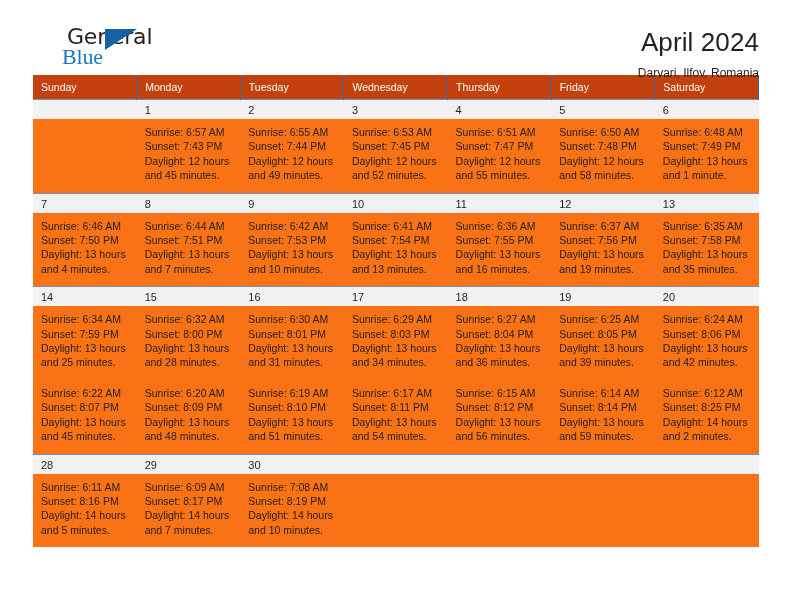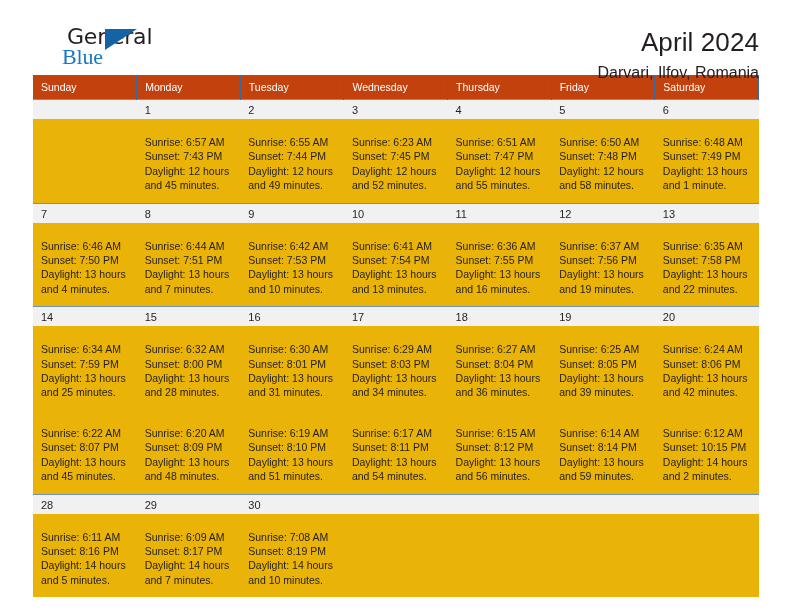--- a/index.html
+++ b/index.html
@@ -69,21 +69,21 @@
     margin-left: 12px;
   }
   .cal-title {
     font-size: 26px;
     font-weight: 400;
     color: #231f20;
     letter-spacing: 0.1px;
     line-height: 30px;
   }
   .cal-subtitle {
-    font-size: 16px;
+    font-size: 12px;
     font-weight: 400;
     color: #231f20;
     margin-top: 8px;
     line-height: 16px;
   }
 
   
   .calendar {
     width: 726px;
     border-collapse: collapse;
@@ -103,23 +103,23 @@
     background: #f1f1f1;
     border-top: 1px solid #6f93bd;
     font-size: 11px;
     color: #231f20;
     padding: 4px 0 3px 8px;
     height: 18px;
     vertical-align: top;
   }
   .daynum-row td.empty { background: #f1f1f1; }
   .info-row td {
-    background: #eab308;
+    background: #f97316;
     vertical-align: top;
-    padding: 16px 6px 10px 8px;
+    padding: 6px 6px 10px 8px;
     height: 70px;
   }
   .info-line {
     font-size: 10.5px;
     line-height: 14.4px;
     color: #231f20;
     white-space: nowrap;
   }
   .daylight-line { white-space: normal; }
 </style>
@@ -173,21 +173,21 @@
             <div class="info-line daylight-line">Daylight: 12 hours</div>
             <div class="info-line daylight-line">and 45 minutes.</div>
           </td>
           <td>
             <div class="info-line">Sunrise: 6:55 AM</div>
             <div class="info-line">Sunset: 7:44 PM</div>
             <div class="info-line daylight-line">Daylight: 12 hours</div>
             <div class="info-line daylight-line">and 49 minutes.</div>
           </td>
           <td>
-            <div class="info-line">Sunrise: 6:23 AM</div>
+            <div class="info-line">Sunrise: 6:53 AM</div>
             <div class="info-line">Sunset: 7:45 PM</div>
             <div class="info-line daylight-line">Daylight: 12 hours</div>
             <div class="info-line daylight-line">and 52 minutes.</div>
           </td>
           <td>
             <div class="info-line">Sunrise: 6:51 AM</div>
             <div class="info-line">Sunset: 7:47 PM</div>
             <div class="info-line daylight-line">Daylight: 12 hours</div>
             <div class="info-line daylight-line">and 55 minutes.</div>
           </td>
@@ -247,21 +247,21 @@
           <td>
             <div class="info-line">Sunrise: 6:37 AM</div>
             <div class="info-line">Sunset: 7:56 PM</div>
             <div class="info-line daylight-line">Daylight: 13 hours</div>
             <div class="info-line daylight-line">and 19 minutes.</div>
           </td>
           <td>
             <div class="info-line">Sunrise: 6:35 AM</div>
             <div class="info-line">Sunset: 7:58 PM</div>
             <div class="info-line daylight-line">Daylight: 13 hours</div>
-            <div class="info-line daylight-line">and 22 minutes.</div>
+            <div class="info-line daylight-line">and 35 minutes.</div>
           </td>
         </tr>
         <tr class="daynum-row">
           <td>14</td>
           <td>15</td>
           <td>16</td>
           <td>17</td>
           <td>18</td>
           <td>19</td>
           <td>20</td>
@@ -342,21 +342,21 @@
             <div class="info-line daylight-line">and 56 minutes.</div>
           </td>
           <td>
             <div class="info-line">Sunrise: 6:14 AM</div>
             <div class="info-line">Sunset: 8:14 PM</div>
             <div class="info-line daylight-line">Daylight: 13 hours</div>
             <div class="info-line daylight-line">and 59 minutes.</div>
           </td>
           <td>
             <div class="info-line">Sunrise: 6:12 AM</div>
-            <div class="info-line">Sunset: 10:15 PM</div>
+            <div class="info-line">Sunset: 8:25 PM</div>
             <div class="info-line daylight-line">Daylight: 14 hours</div>
             <div class="info-line daylight-line">and 2 minutes.</div>
           </td>
         </tr>
         <tr class="daynum-row">
           <td>28</td>
           <td>29</td>
           <td>30</td>
           <td class="empty"></td>
           <td class="empty"></td>

